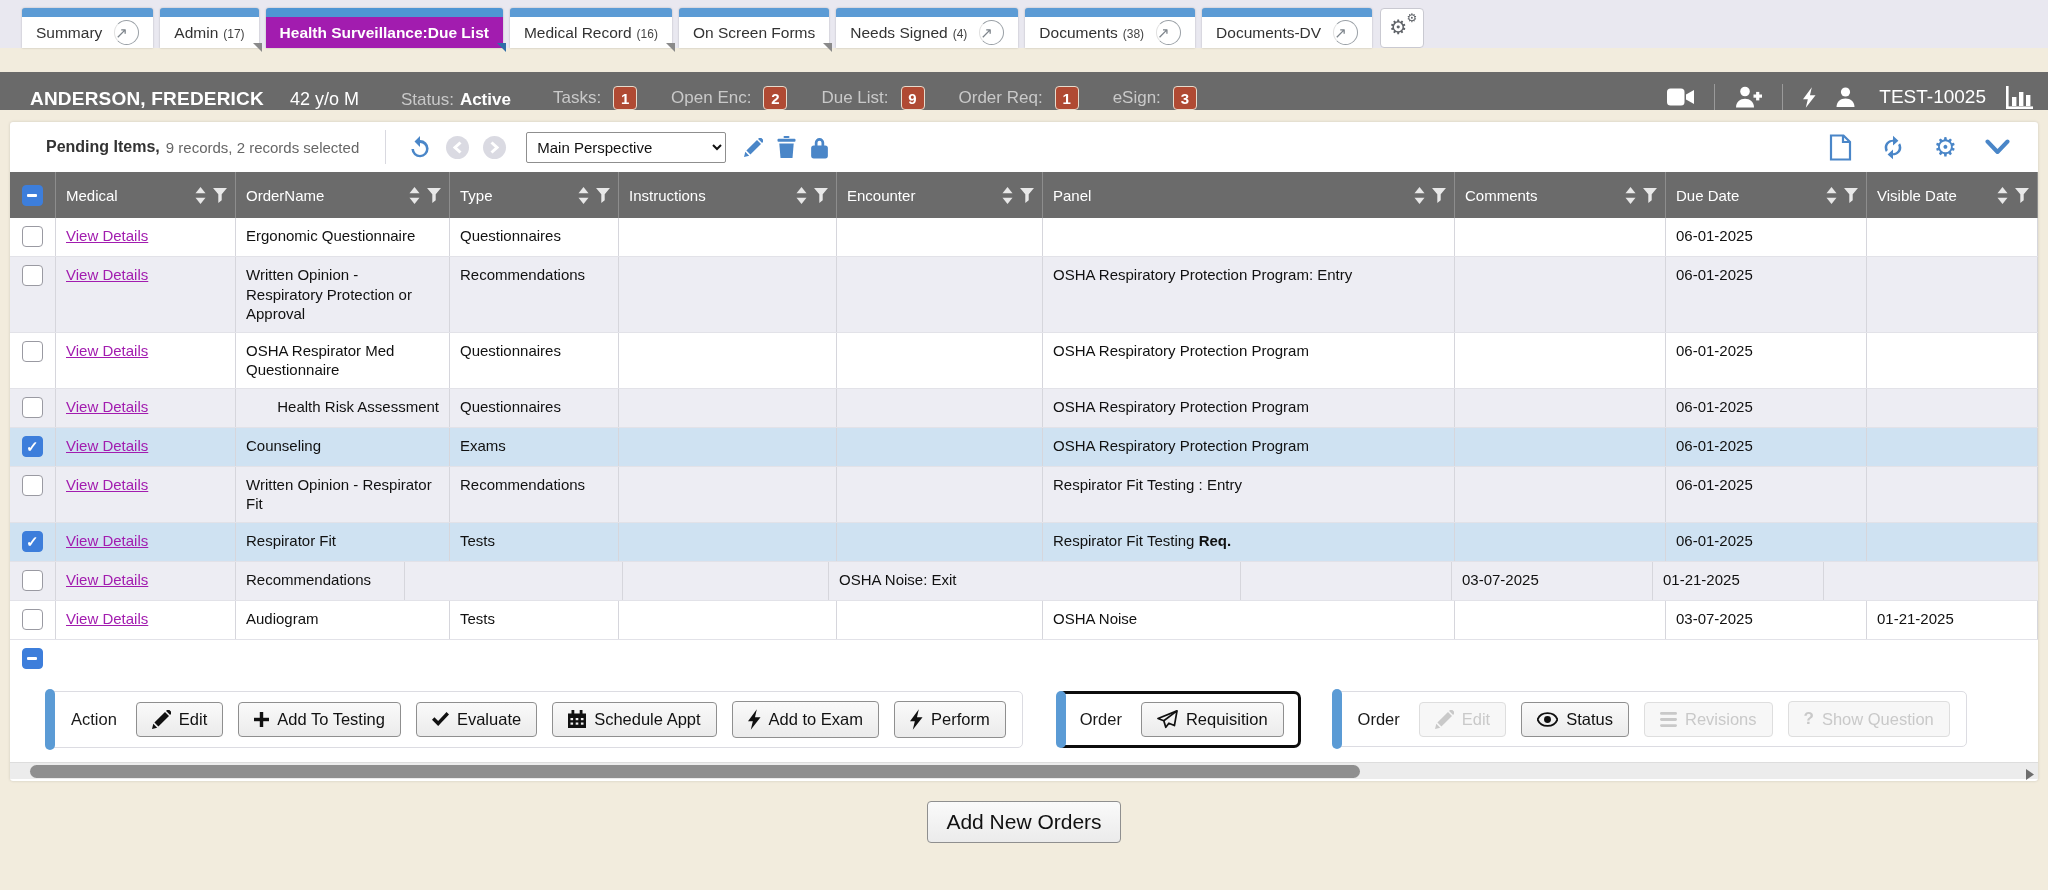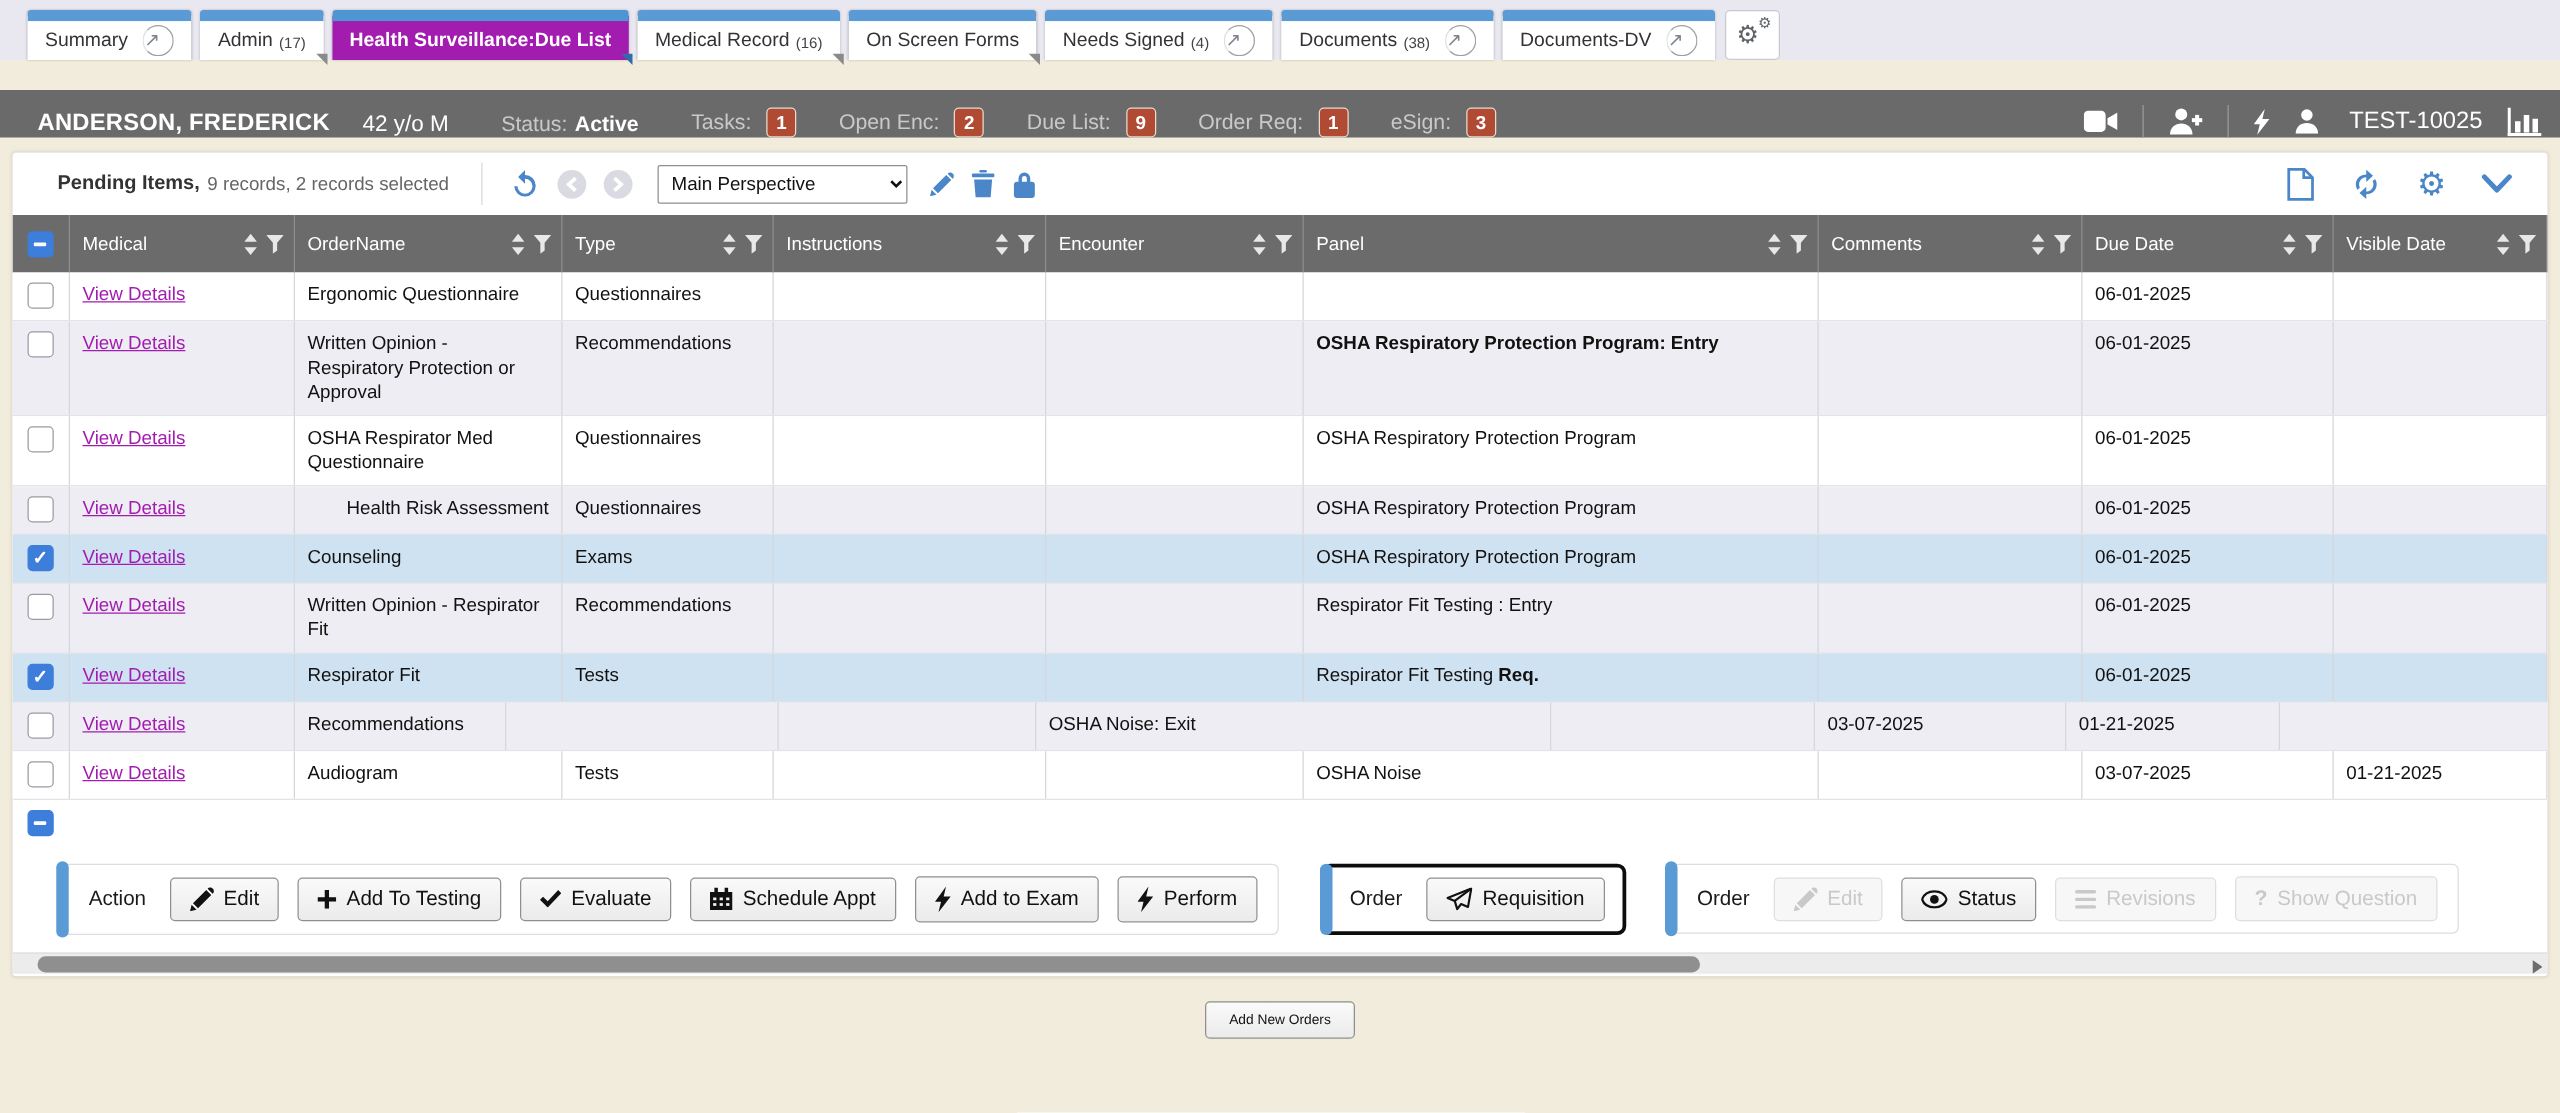--- a/index.html
+++ b/index.html
@@ -107,21 +107,21 @@
   .abtn .q { font-weight:bold; font-size:17px; }
 
   
   .hscroll { position:relative; height:17px; background:#ececec; border-top:1px solid #ddd; margin-bottom:2px; }
   .hthumb { position:absolute; left:20px; top:2px; height:13px; width:1330px; background:#8f8f8f;
             border-radius:7px; cursor:pointer; }
   .harrow { position:absolute; right:4px; top:3px; color:#6d6d6d; }
 
   
   .footer { display:flex; justify-content:center; padding-top:20px; }
-  .add-orders { font-size:11px; color:#111; background:linear-gradient(#fafafa,#ebebeb);
+  .add-orders { font-size:21px; color:#111; background:linear-gradient(#fafafa,#ebebeb);
                 border:1px solid #8f8f8f; border-radius:4px; padding:8px 18px; cursor:pointer;
                 font-family:inherit; }
 </style>
 </head>
 <body>
 
 <div class="page">
 
   <div class="tabbar">
     <div class="tabs" id="tabs">
@@ -478,21 +478,21 @@
         </div>
         <div class="row alt">
           <div class="td td-check" style="border-right: 1px solid rgb(214, 214, 220);">
             <span class="cb"></span>
           </div>
           <div class="td" style="width: 180px; flex: 0 0 auto;"><span class="vd-link">View Details</span></div>
           <div class="td" style="width: 214px; flex: 0 0 auto;"><span>Written Opinion - Respiratory Protection or Approval</span></div>
           <div class="td" style="width: 169px; flex: 0 0 auto;"><span>Recommendations</span></div>
           <div class="td" style="width: 218px; flex: 0 0 auto;"><span></span></div>
           <div class="td" style="width: 206px; flex: 0 0 auto;"><span></span></div>
-          <div class="td" style="width: 412px; flex: 0 0 auto; font-weight: bold;"><span>OSHA Respiratory Protection Program: Entry</span></div>
+          <div class="td" style="width: 412px; flex: 0 0 auto;"><span>OSHA Respiratory Protection Program: Entry</span></div>
           <div class="td" style="width: 211px; flex: 0 0 auto;"><span></span></div>
           <div class="td" style="width: 201px; flex: 0 0 auto;"><span>06-01-2025</span></div>
           <div class="td" style="width: 171px; flex: 0 0 auto;"><span></span></div>
         </div>
         <div class="row">
           <div class="td td-check" style="border-right: 1px solid rgb(214, 214, 220);">
             <span class="cb"></span>
           </div>
           <div class="td" style="width: 180px; flex: 0 0 auto;"><span class="vd-link">View Details</span></div>
           <div class="td" style="width: 214px; flex: 0 0 auto;"><span>OSHA Respirator Med Questionnaire</span></div>

